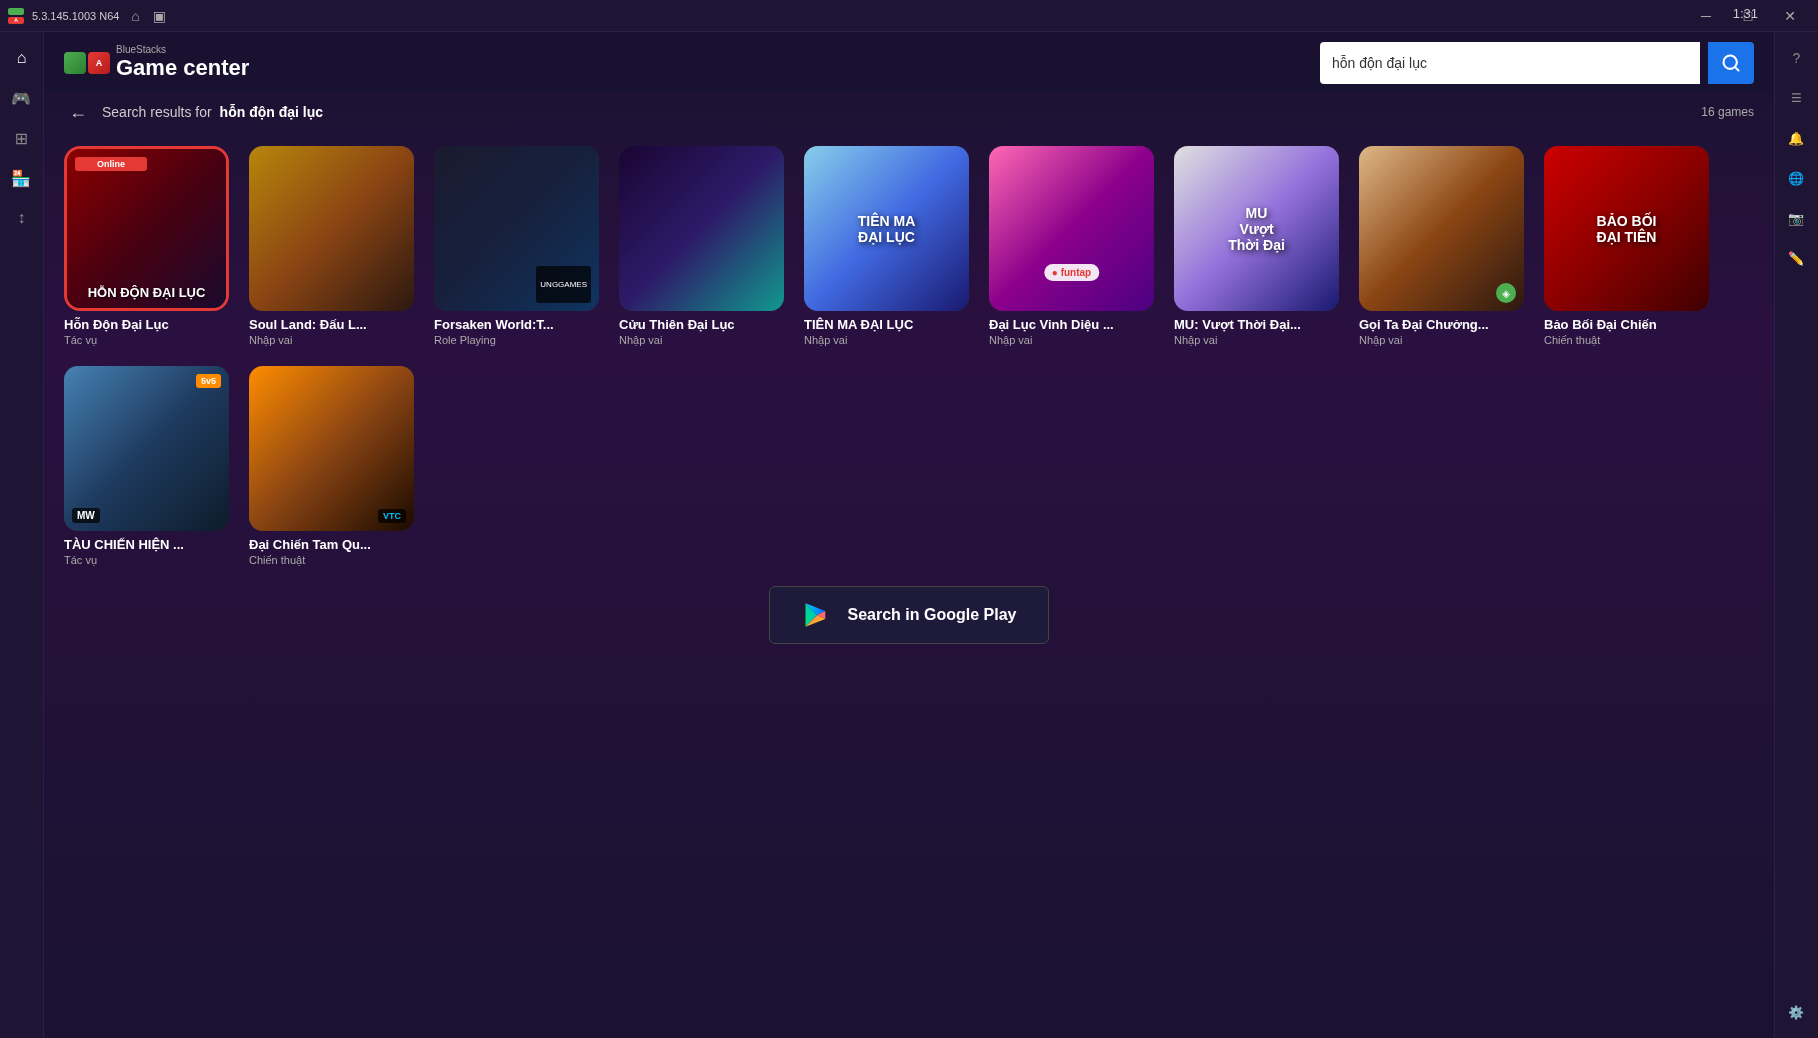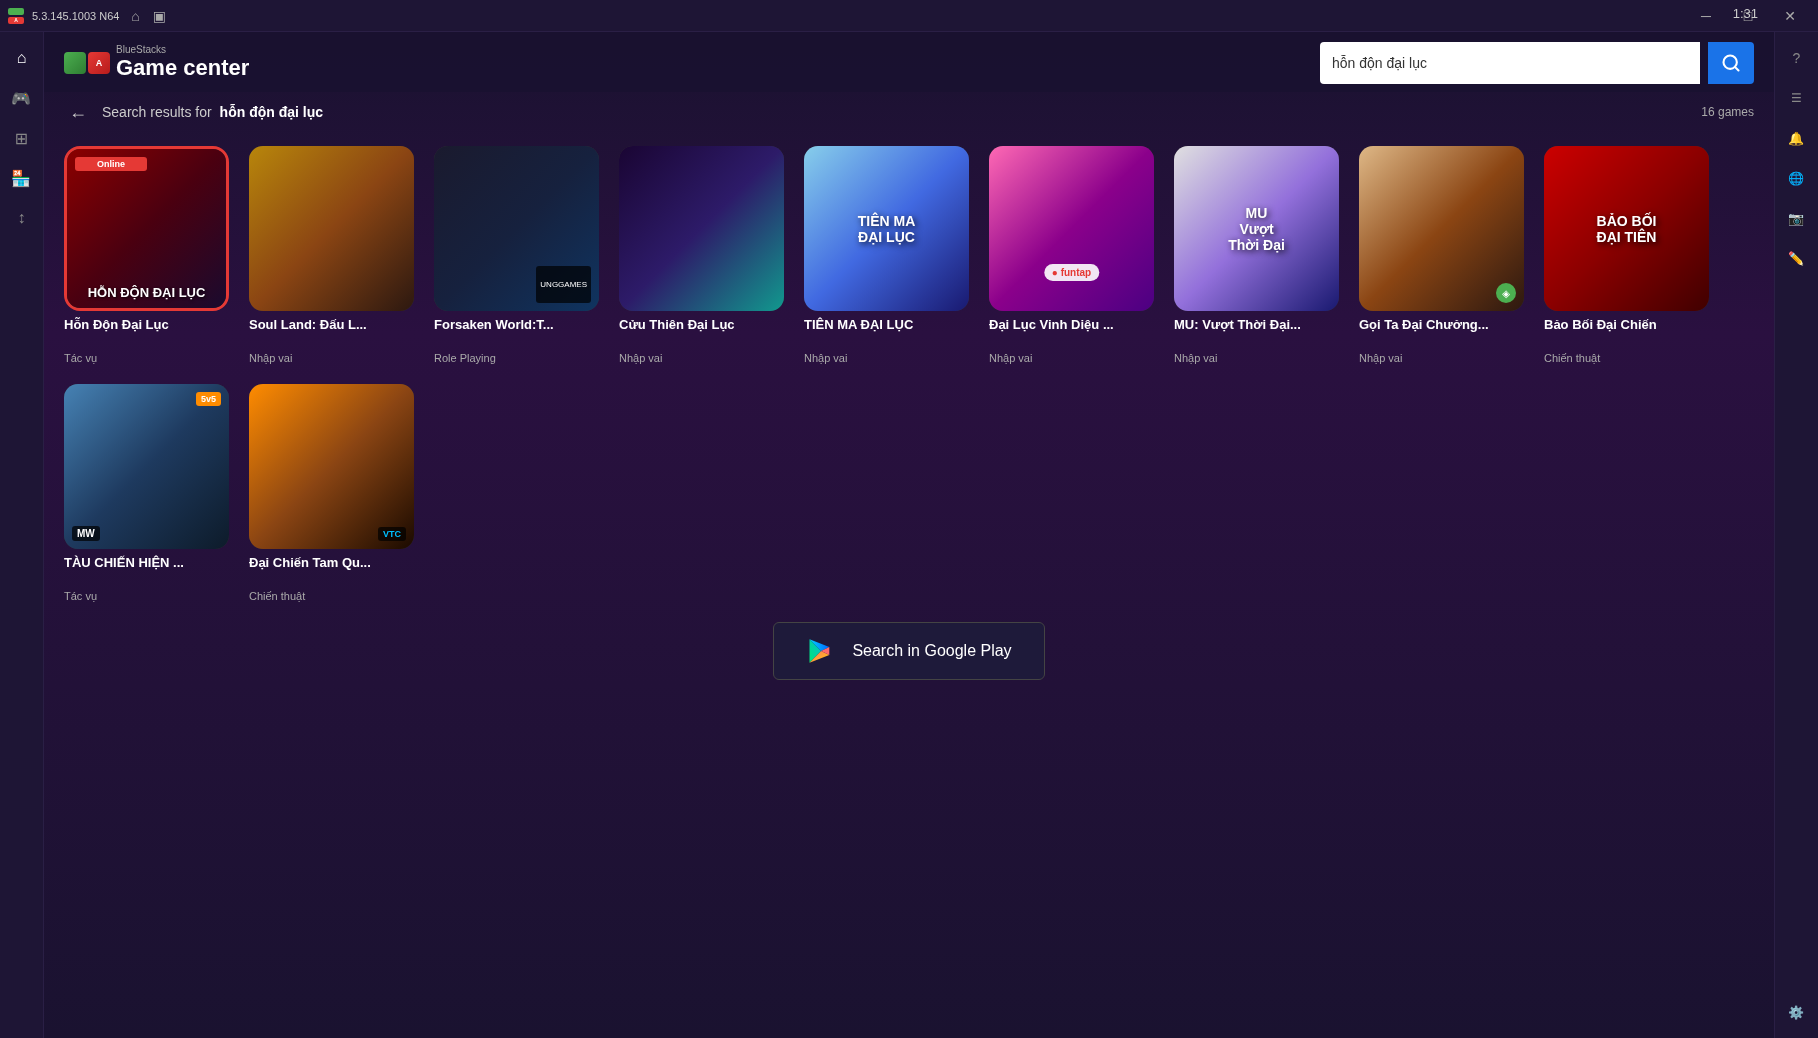--- a/index.html
+++ b/index.html
@@ -249,41 +249,41 @@
       font-weight: 600;
       color: #fff;
       margin-top: 6px;
       white-space: nowrap;
       overflow: hidden;
       text-overflow: ellipsis;
     }
     .game-genre {
       font-size: 11px;
       color: #aaa;
-      margin-top: 20px;
+      margin-top: 2px;
     }
 
     
     .google-play-section {
       display: flex;
       justify-content: center;
       padding: 20px 0 30px 0;
     }
     .google-play-btn {
       display: flex;
       align-items: center;
       gap: 18px;
       background: #1e1a3a;
       border: 1px solid #444;
       border-radius: 6px;
       padding: 14px 32px;
       cursor: pointer;
       font-size: 16px;
       color: #fff;
-      font-weight: 400;
+      font-weight: 700;
     }
 
     
     .right-sidebar {
       width: 44px;
       background: #1e1535;
       display: flex;
       flex-direction: column;
       align-items: center;
       padding: 8px 0;

